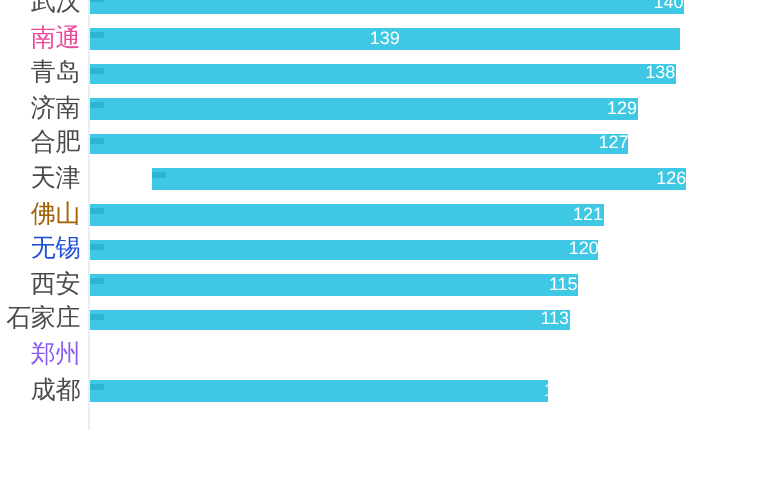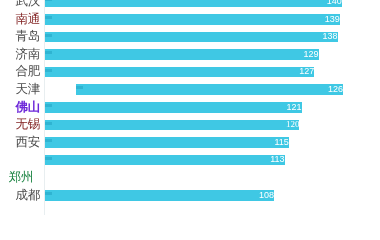--- a/index.html
+++ b/index.html
@@ -118,25 +118,25 @@
     <div id="rows">
         <div class="bar-row">
           <div class="cat-label" style="color: rgb(74, 74, 74);">武汉</div>
           <div class="bar-track" style="width: 335px;">
             <div class="bar-fill" style="width: 296.835px; background: rgb(63, 200, 228);"></div>
             <div class="bar-nub"></div>
             <div class="bar-value" style="color: rgb(255, 255, 255); left: 0px; width: 296.835px;">140</div>
           </div>
         </div>
         <div class="bar-row">
-          <div class="cat-label" style="color: #7f1d1d;">南通</div>
+          <div class="cat-label" style="color: #ec4899;">南通</div>
           <div class="bar-track" style="width: 335px;">
             <div class="bar-fill" style="width: 294.715px; background: rgb(63, 200, 228);"></div>
             <div class="bar-nub"></div>
-            <div class="bar-value" style="color: rgb(255, 255, 255); left: 0px; width: 294.715px;">139</div>
+            <div class="bar-value" style="color: rgb(255, 255, 255); left: 0px; width: 294.715px; text-align: center;">139</div>
           </div>
         </div>
         <div class="bar-row">
           <div class="cat-label" style="color: rgb(74, 74, 74);">青岛</div>
           <div class="bar-track" style="width: 335px;">
             <div class="bar-fill" style="width: 292.595px; background: rgb(63, 200, 228);"></div>
             <div class="bar-nub"></div>
             <div class="bar-value" style="color: rgb(255, 255, 255); left: 0px; width: 292.595px;">138</div>
           </div>
         </div>
@@ -158,58 +158,59 @@
         </div>
         <div class="bar-row">
           <div class="cat-label" style="color: rgb(74, 74, 74);">天津</div>
           <div class="bar-track" style="width: 335px; margin-left: 31px;">
             <div class="bar-fill" style="width: 267.152px; background: rgb(63, 200, 228);"></div>
             <div class="bar-nub"></div>
             <div class="bar-value" style="color: rgb(255, 255, 255); left: 0px; width: 267.152px;">126</div>
           </div>
         </div>
         <div class="bar-row">
-          <div class="cat-label" style="color: #6d28d9; font-weight: bold;">佛山</div>
+          <div class="cat-label" style="color: #a16207;">佛山</div>
           <div class="bar-track" style="width: 379px;">
             <div class="bar-fill" style="width: 256.551px; background: rgb(63, 200, 228);"></div>
             <div class="bar-nub"></div>
             <div class="bar-value" style="color: rgb(255, 255, 255); left: 0px; width: 256.551px;">121</div>
           </div>
         </div>
         <div class="bar-row">
-          <div class="cat-label" style="color: #7f1d1d;">无锡</div>
+          <div class="cat-label" style="color: #1d4ed8;">无锡</div>
           <div class="bar-track" style="width: 335px;">
             <div class="bar-fill" style="width: 254.43px; background: rgb(63, 200, 228);"></div>
             <div class="bar-nub"></div>
-            <div class="bar-value" style="color: rgb(255, 255, 255); left: 0px; width: 254.43px; font-family: Liberation Serif, serif;">120</div>
+            <div class="bar-value" style="color: rgb(255, 255, 255); left: 0px; width: 254.43px;">120</div>
           </div>
         </div>
         <div class="bar-row">
           <div class="cat-label" style="color: rgb(74, 74, 74);">西安</div>
           <div class="bar-track" style="width: 335px;">
             <div class="bar-fill" style="width: 243.829px; background: rgb(63, 200, 228);"></div>
             <div class="bar-nub"></div>
             <div class="bar-value" style="color: rgb(255, 255, 255); left: 0px; width: 243.829px;">115</div>
           </div>
         </div>
         <div class="bar-row">
+          <div class="cat-label" style="color: rgb(74, 74, 74);">石家庄</div>
           <div class="bar-track" style="width: 335px;">
             <div class="bar-fill" style="width: 239.589px; background: rgb(63, 200, 228);"></div>
             <div class="bar-nub"></div>
             <div class="bar-value" style="color: rgb(255, 255, 255); left: 0px; width: 239.589px;">113</div>
           </div>
         </div>
         <div class="bar-row">
-          <div class="cat-label" style="color: #15803d; text-align: center;">郑州</div>
+          <div class="cat-label" style="color: #8b5cf6;">郑州</div>
         </div>
         <div class="bar-row">
           <div class="cat-label" style="color: rgb(74, 74, 74);">成都</div>
           <div class="bar-track" style="width: 335px;">
             <div class="bar-fill" style="width: 228.987px; background: rgb(63, 200, 228);"></div>
             <div class="bar-nub"></div>
-            <div class="bar-value" style="color: rgb(255, 255, 255); left: 0px; width: 228.987px;">108</div>
+            <div class="bar-value" style="color: rgb(255, 255, 255); left: 13px; width: 228.987px;">108</div>
           </div>
         </div>
       </div>
 
   </div>
 
 </div>
 
 </body></html>

